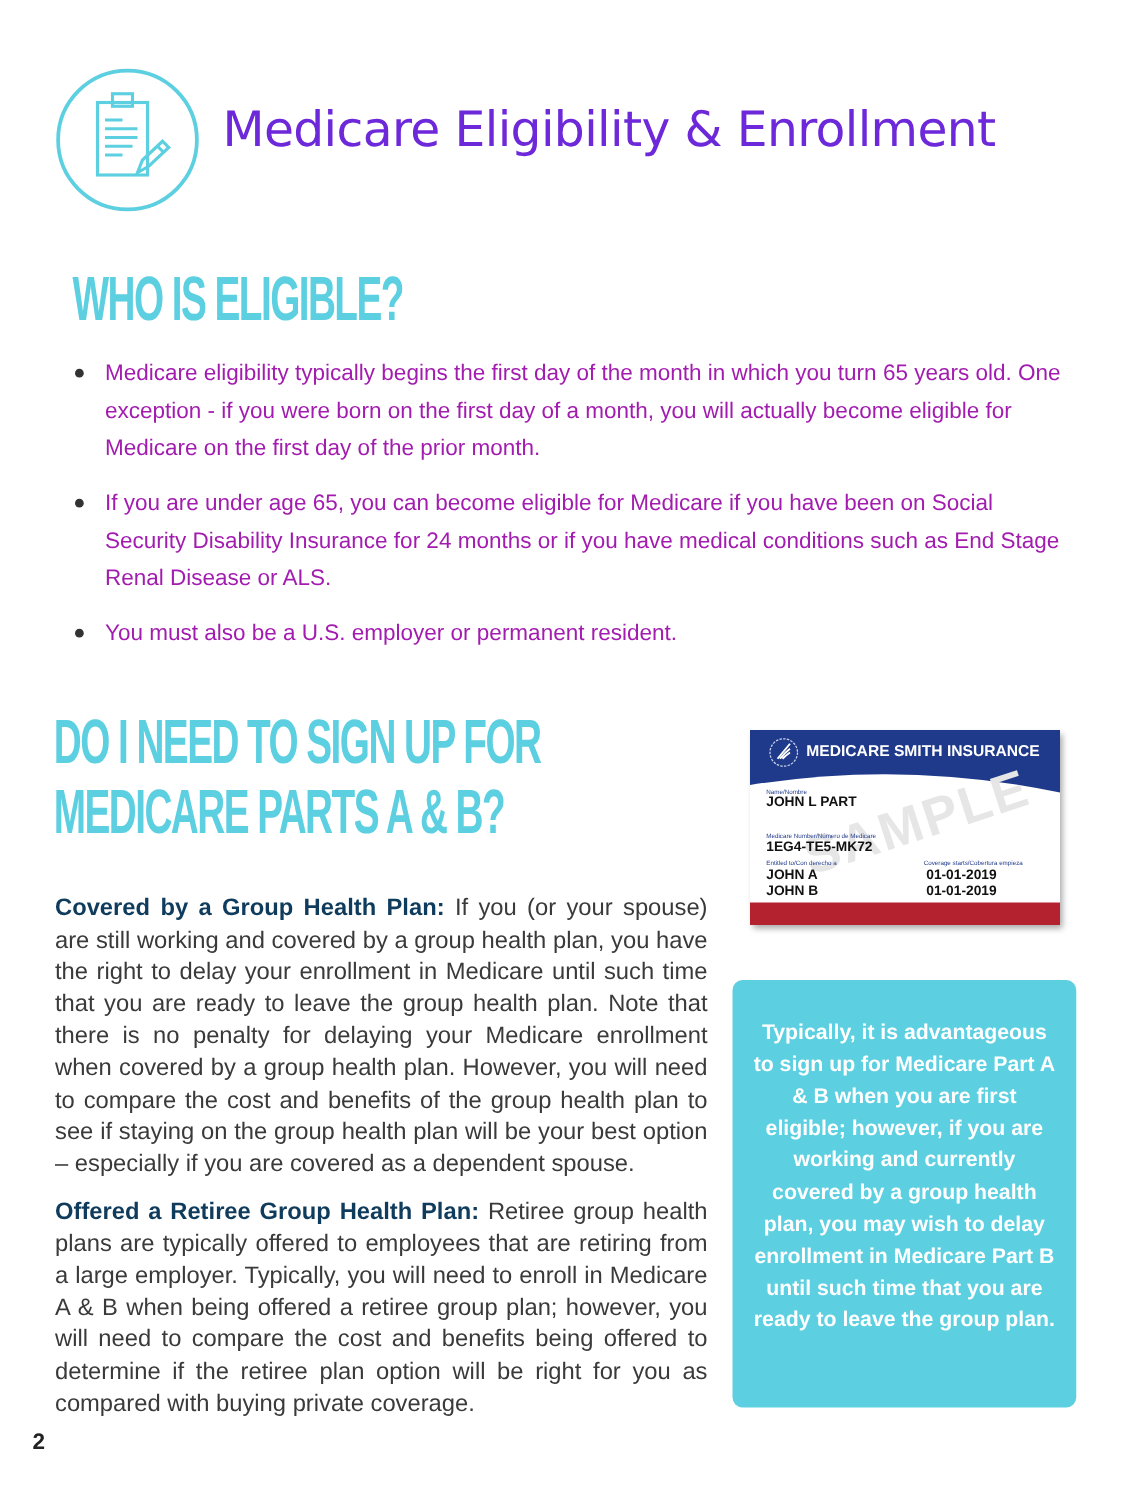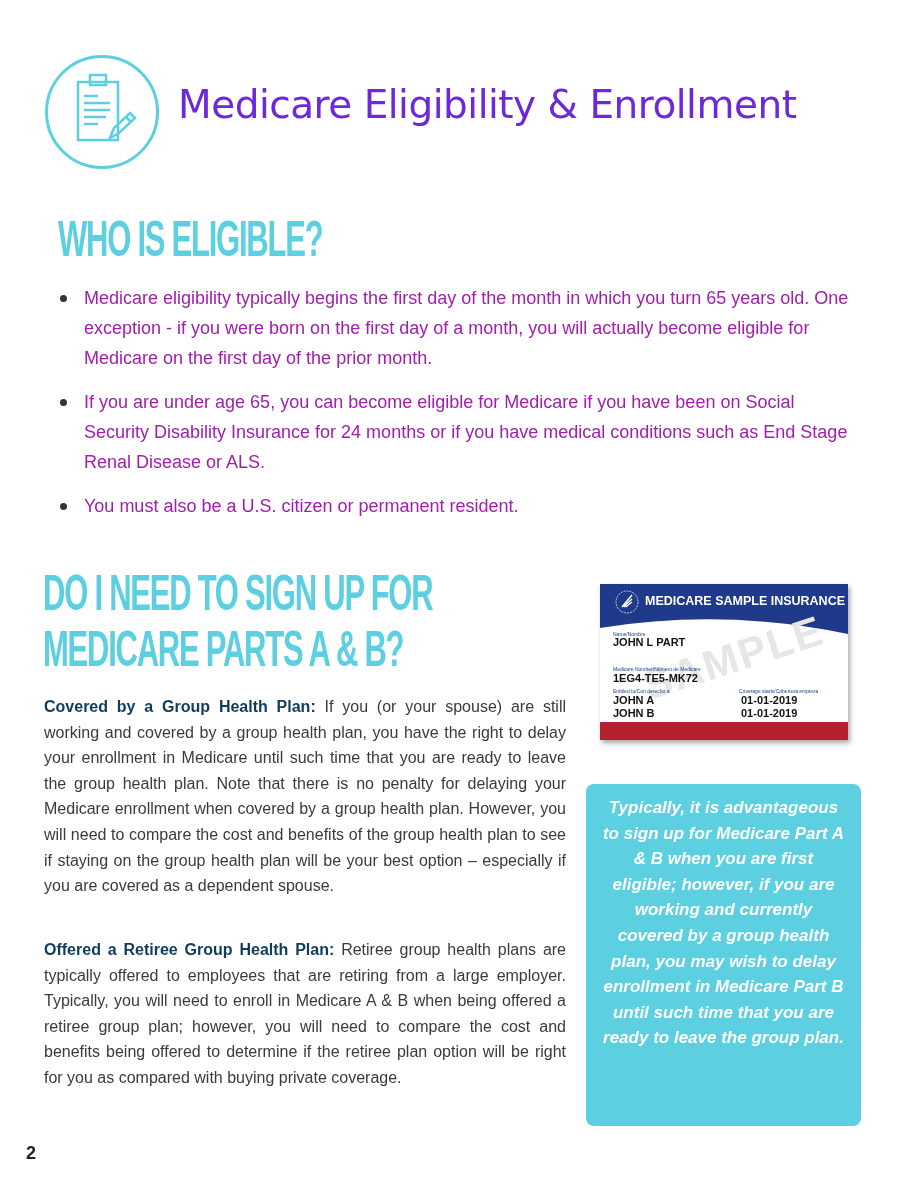--- a/index.html
+++ b/index.html
@@ -37,22 +37,22 @@
       position: absolute; left: 2px; top: 12px; width: 7px; height: 7px; border-radius: 50%;
       background: #333;
     }
 
     .h-signup {
       position: absolute; left: 43px; top: 565px; font-size: 50px; line-height: 56px;
       transform: scaleX(0.62);
     }
 
     .para {
-      position: absolute; left: 44px; width: 522px; font-size: 16px; line-height: 25.6px;
-      text-align: justify; color: #3a3a3a;
+      position: absolute; left: 44px; width: 522px; font-size: 19px; line-height: 25.6px;
+      text-align: justify; color: #3a3a3a; margin-top: 20px;
     }
     .para .lead { font-weight: bold; color: #0f3b5c; }
     .para1 { top: 694px; }
     .para2 { top: 937px; }
 
     .card {
       position: absolute; left: 600px; top: 584px; width: 248px; height: 156px;
       background: #fff; box-shadow: 2px 3px 5px rgba(0,0,0,0.35); overflow: hidden;
     }
     .card-top {
@@ -67,22 +67,22 @@
     .card-watermark {
       position: absolute; left: 40px; top: 50px; font-size: 42px; font-weight: bold; color: #e6e6e6;
       transform: rotate(-18deg); letter-spacing: 2px;
     }
     .card-small { position: absolute; font-size: 5px; color: #1f3a8a; white-space: nowrap; }
     .card-big { position: absolute; font-size: 11px; font-weight: bold; color: #111; white-space: nowrap; }
     .card-bottom { position: absolute; left: 0; bottom: 0; width: 248px; height: 18px; background: #b5222f; }
 
     .callout {
       position: absolute; left: 586px; top: 784px; width: 275px; height: 342px;
-      background: #5ccfe0; border-radius: 8px; padding: 11px 16px;
-      color: #fff; font-style: italic; font-weight: bold; font-size: 17px; line-height: 25.6px;
+      background: #5ccfe0; border-radius: 8px; padding: 29px 16px;
+      color: #fff; font-weight: bold; font-size: 17px; line-height: 25.6px;
       text-align: center;
     }
 
     .page-number {
       position: absolute; left: 26px; top: 1143px; font-size: 18px; font-weight: bold; color: #222;
     }
   </style>
 </head>
 <body>
 
@@ -101,42 +101,42 @@
     </g>
   </svg>
 </div>
 <div class="page-title">Medicare Eligibility &amp; Enrollment</div>
 
 <div class="cond-heading h-eligible">Who is eligible?</div>
 
 <ul class="bullets">
   <li><span class="dot"></span><span>Medicare eligibility typically begins the first day of the month in which you turn 65 years old. One exception - if you were born on the first day of a month, you will actually become eligible for Medicare on the first day of the prior month.</span></li>
   <li><span class="dot"></span><span>If you are under age 65, you can become eligible for Medicare if you have been on Social Security Disability Insurance for 24 months or if you have medical conditions such as End Stage Renal Disease or ALS.</span></li>
-  <li><span class="dot"></span><span>You must also be a U.S. citizen or permanent resident.</span></li>
+  <li><span class="dot"></span><span>You must also be a U.S. employer or permanent resident.</span></li>
 </ul>
 
 <div class="cond-heading h-signup">
   <div>Do I Need to Sign Up for</div>
   <div>Medicare Parts A &amp; B?</div>
 </div>
 
 <p class="para para1"><span class="lead">Covered by a Group Health Plan:</span><span> If you (or your spouse) are still working and covered by a group health plan, you have the right to delay your enrollment in Medicare until such time that you are ready to leave the group health plan. Note that there is no penalty for delaying your Medicare enrollment when covered by a group health plan. However, you will need to compare the cost and benefits of the group health plan to see if staying on the group health plan will be your best option – especially if you are covered as a dependent spouse.</span></p>
 
 <p class="para para2"><span class="lead">Offered a Retiree Group Health Plan:</span><span> Retiree group health plans are typically offered to employees that are retiring from a large employer. Typically, you will need to enroll in Medicare A &amp; B when being offered a retiree group plan; however, you will need to compare the cost and benefits being offered to determine if the retiree plan option will be right for you as compared with buying private coverage.</span></p>
 
 <div class="card">
   <div class="card-top"></div>
   <svg class="card-curve" width="248" height="40" viewBox="0 0 248 40">
     <path d="M0 14 Q124 -6 248 20 L248 40 L0 40 Z" fill="#ffffff"></path>
   </svg>
   <svg class="card-seal" width="26" height="26" viewBox="0 0 26 26">
     <circle cx="13" cy="13" r="11" fill="none" stroke="#c7d0ea" stroke-width="1" stroke-dasharray="2 1"></circle>
     <path d="M8 18 Q13 12 18 6 M10 18 Q14 13 18 10 M12 18 Q15 15 18 13" stroke="#fff" stroke-width="1.5" fill="none"></path>
   </svg>
-  <div class="card-title">MEDICARE SAMPLE INSURANCE</div>
+  <div class="card-title">MEDICARE SMITH INSURANCE</div>
   <div class="card-watermark">SAMPLE</div>
   <div class="card-small" style="left:13px;top:47px;">Name/Nombre</div>
   <div class="card-big" style="left:13px;top:52px;font-size:11px;">JOHN L PART</div>
   <div class="card-small" style="left:13px;top:82px;">Medicare Number/Número de Medicare</div>
   <div class="card-big" style="left:13px;top:88px;">1EG4-TE5-MK72</div>
   <div class="card-small" style="left:13px;top:104px;">Entitled to/Con derecho a</div>
   <div class="card-small" style="left:139px;top:104px;">Coverage starts/Cobertura empieza</div>
   <div class="card-big" style="left:13px;top:110px;font-size:11px;">JOHN A</div>
   <div class="card-big" style="left:141px;top:110px;font-size:11px;">01-01-2019</div>
   <div class="card-big" style="left:13px;top:123px;font-size:11px;">JOHN B</div>

